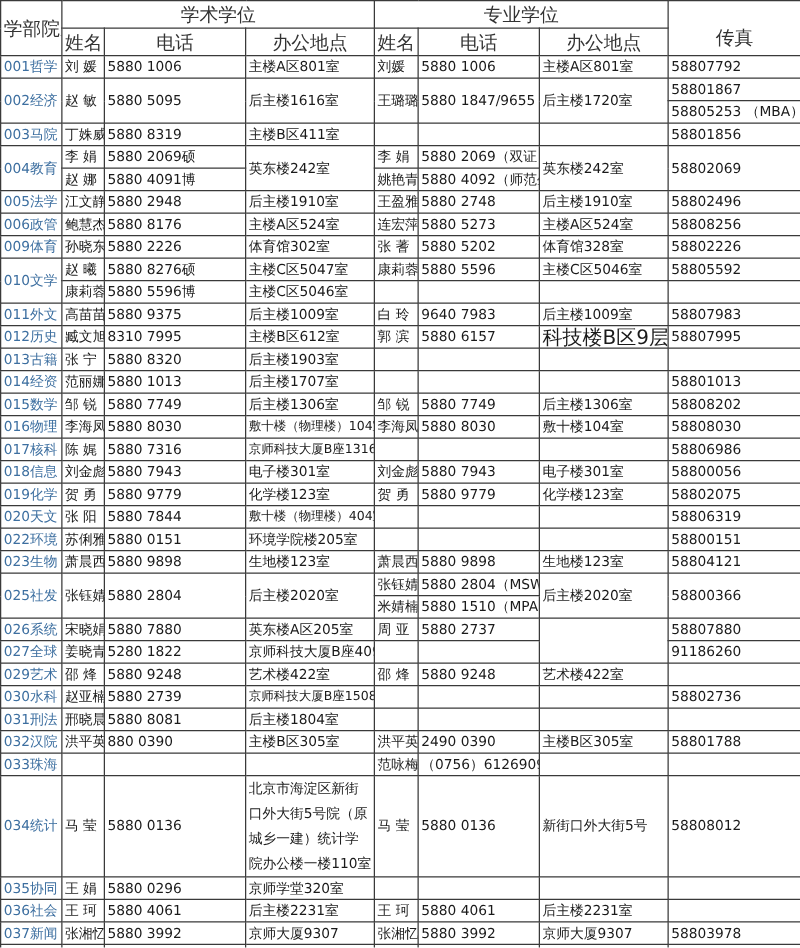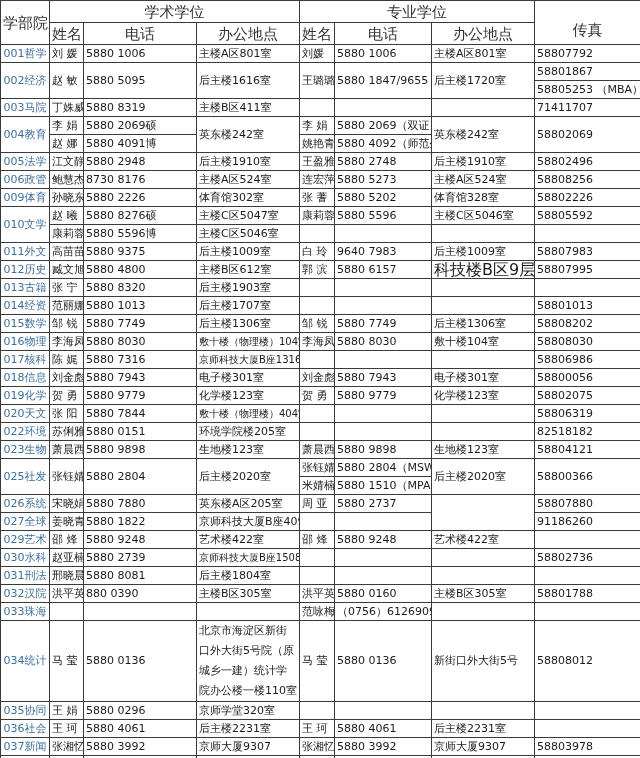--- a/index.html
+++ b/index.html
@@ -1,20 +1,20 @@
 <!DOCTYPE html>
 <html><head>
 <meta charset="utf-8">
 <style>
   html, body { margin:0; padding:0; background:#ffffff; }
   body { width:640px; height:758px; overflow:hidden; font-family:"DejaVu Sans", sans-serif; font-size:11px; color:#1a1a1a; }
   table { border-collapse:collapse; table-layout:fixed; width:640px; }
   td, th { border:1px solid #3a3a3a; padding:0 2px; height:17px; line-height:16px; white-space:nowrap; overflow:hidden; font-weight:normal; vertical-align:middle; }
   th { text-align:center; font-size:15px; color:#333; }
-  td.dept { color:#3d6fa0;text-align:center; }
+  td.dept { color:#3d6fa0; }
   td.wrap { white-space:normal; line-height:20px;margin-left:38px; }
   .h2 { height:22px; }
 </style>
 </head>
 <body>
 
 <table>
   <colgroup>
     <col style="width:49px">
       <col style="width:34px">
@@ -69,21 +69,21 @@
     </tr>
 
     <tr>
       <td class="dept">003马院</td>
       <td>丁姝威</td>
       <td>5880 8319</td>
       <td>主楼B区411室</td>
       <td></td>
       <td></td>
       <td></td>
-      <td>71411707</td>
+      <td>58801856</td>
     </tr>
 
     <tr>
       <td class="dept" rowspan="2">004教育</td>
       <td>李 娟</td>
       <td>5880 2069硕</td>
       <td rowspan="2">英东楼242室</td>
       <td>李 娟</td>
       <td>5880 2069（双证）</td>
       <td rowspan="2">英东楼242室</td>
@@ -103,21 +103,21 @@
       <td>后主楼1910室</td>
       <td>王盈雅</td>
       <td>5880 2748</td>
       <td>后主楼1910室</td>
       <td>58802496</td>
     </tr>
 
     <tr>
       <td class="dept">006政管</td>
       <td>鲍慧杰</td>
-      <td>8730 8176</td>
+      <td>5880 8176</td>
       <td>主楼A区524室</td>
       <td>连宏萍</td>
       <td>5880 5273</td>
       <td>主楼A区524室</td>
       <td>58808256</td>
     </tr>
 
     <tr>
       <td class="dept">009体育</td>
       <td>孙晓东</td>
@@ -156,21 +156,21 @@
       <td>后主楼1009室</td>
       <td>白 玲</td>
       <td>9640 7983</td>
       <td>后主楼1009室</td>
       <td>58807983</td>
     </tr>
 
     <tr>
       <td class="dept">012历史</td>
       <td>臧文旭</td>
-      <td>5880 4800</td>
+      <td>8310 7995</td>
       <td>主楼B区612室</td>
       <td>郭 滨</td>
       <td>5880 6157</td>
       <td style="font-size:16px">科技楼B区9层文博馆</td>
       <td>58807995</td>
     </tr>
 
     <tr>
       <td class="dept">013古籍</td>
       <td>张 宁</td>
@@ -260,21 +260,21 @@
     </tr>
 
     <tr>
       <td class="dept">022环境</td>
       <td>苏俐雅</td>
       <td>5880 0151</td>
       <td>环境学院楼205室</td>
       <td></td>
       <td></td>
       <td></td>
-      <td>82518182</td>
+      <td>58800151</td>
     </tr>
 
     <tr>
       <td class="dept">023生物</td>
       <td>萧晨西</td>
       <td>5880 9898</td>
       <td>生地楼123室</td>
       <td>萧晨西</td>
       <td>5880 9898</td>
       <td>生地楼123室</td>
@@ -303,21 +303,21 @@
       <td>英东楼A区205室</td>
       <td>周 亚</td>
       <td>5880 2737</td>
       <td rowspan="2"></td>
       <td>58807880</td>
     </tr>
 
     <tr>
       <td class="dept">027全球</td>
       <td>姜晓青</td>
-      <td>5880 1822</td>
+      <td>5280 1822</td>
       <td>京师科技大厦B座409</td>
       <td></td>
       <td></td>
       <td>91186260</td>
     </tr>
 
     <tr>
       <td class="dept">029艺术</td>
       <td>邵 烽</td>
       <td>5880 9248</td>
@@ -349,21 +349,21 @@
       <td></td>
       <td></td>
     </tr>
 
     <tr>
       <td class="dept">032汉院</td>
       <td>洪平英</td>
       <td>880 0390</td>
       <td>主楼B区305室</td>
       <td>洪平英</td>
-      <td>5880 0160</td>
+      <td>2490 0390</td>
       <td>主楼B区305室</td>
       <td>58801788</td>
     </tr>
 
     <tr>
       <td class="dept">033珠海</td>
       <td></td>
       <td></td>
       <td></td>
       <td>范咏梅</td>

